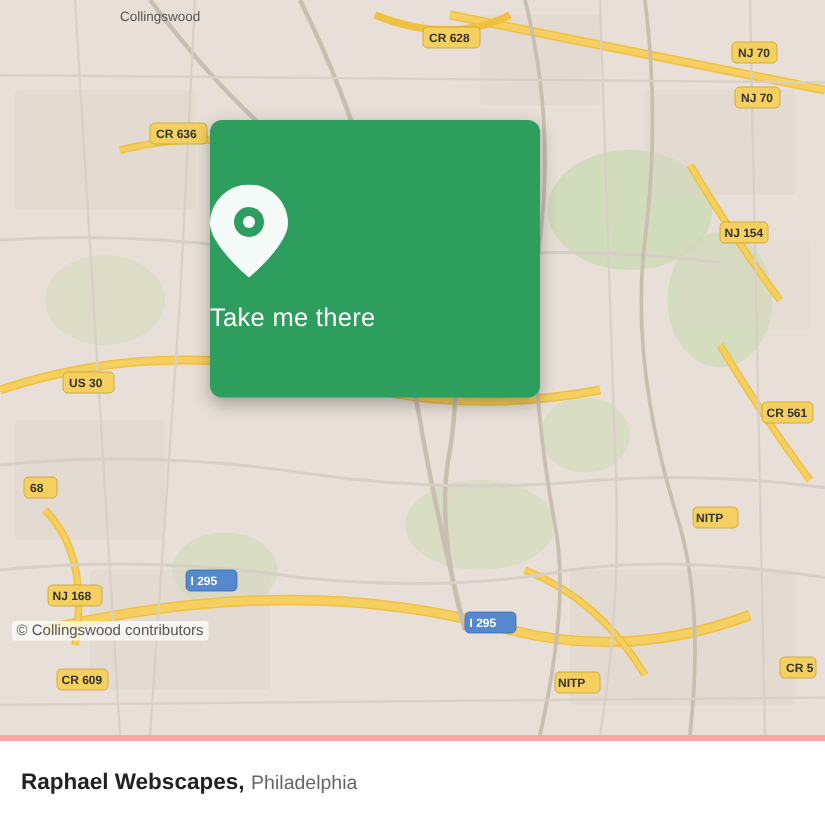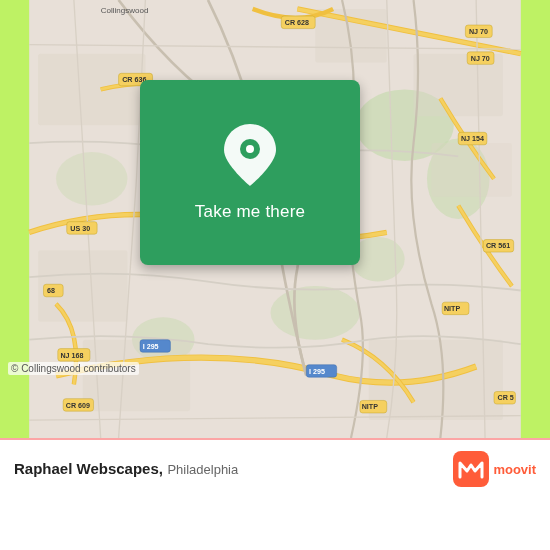--- a/index.html
+++ b/index.html
@@ -6,23 +6,23 @@
     body {
       width: 550px;
       height: 550px;
       overflow: hidden;
       font-family: Arial, sans-serif;
       position: relative;
     }
 
     #map-container {
       width: 550px;
-      height: 438px;
+      height: 490px;
       position: relative;
-      background-color: #bef264;
+      background-color: #fdba74;
       overflow: hidden;
     }
 
     
     .map-svg {
       width: 100%;
       height: 100%;
       position: absolute;
       top: 0; left: 0;
     }
@@ -31,21 +31,21 @@
     .location-card {
       position: absolute;
       top: 80px;
       left: 140px;
       width: 220px;
       height: 185px;
       background-color: #2e9e5e;
       border-radius: 8px;
       display: flex;
       flex-direction: column;
-      align-items: center;
+      align-items: flex-start;
       justify-content: center;
       cursor: pointer;
       box-shadow: 0 4px 12px rgba(0,0,0,0.3);
     }
 
     .location-pin-icon {
       margin-bottom: 12px;
     }
 
     .location-card-label {
@@ -56,21 +56,21 @@
     }
 
     
     #bottom-bar {
       width: 550px;
       height: 60px;
       background-color: white;
       display: flex;
       align-items: center;
       padding: 0 14px;
-      border-top: 2px solid #fca5a5;
+      border-top: 4px solid #fca5a5;
     }
 
     .bottom-text {
       flex: 1;
     }
 
     .bottom-app-name {
       font-size: 15px;
       font-weight: 600;
       color: #222;
@@ -234,22 +234,13 @@
   </div>
 </div>
 
 <div id="bottom-bar">
   <div class="bottom-text">
     <span class="bottom-app-name">Raphael Webscapes,</span>
     <span style="font-size:15px;color:#444;"> </span>
     <span class="bottom-city">Philadelphia</span>
   </div>
 
-  <div class="moovit-logo">
-    <svg class="moovit-icon" viewBox="0 0 36 36" xmlns="http://www.w3.org/2000/svg">
-
-      <rect width="36" height="36" rx="8" fill="#ff5c39"></rect>
-
-      <path d="M7 26 L7 12 L14 20 L18 14 L22 20 L29 12 L29 26" stroke="white" stroke-width="3" fill="none" stroke-linejoin="round" stroke-linecap="round"></path>
-    </svg>
-    <span style="font-size:13px; color:#ff5c39; font-weight:bold;">moovit</span>
-  </div>
 </div>
 
 </body></html>

